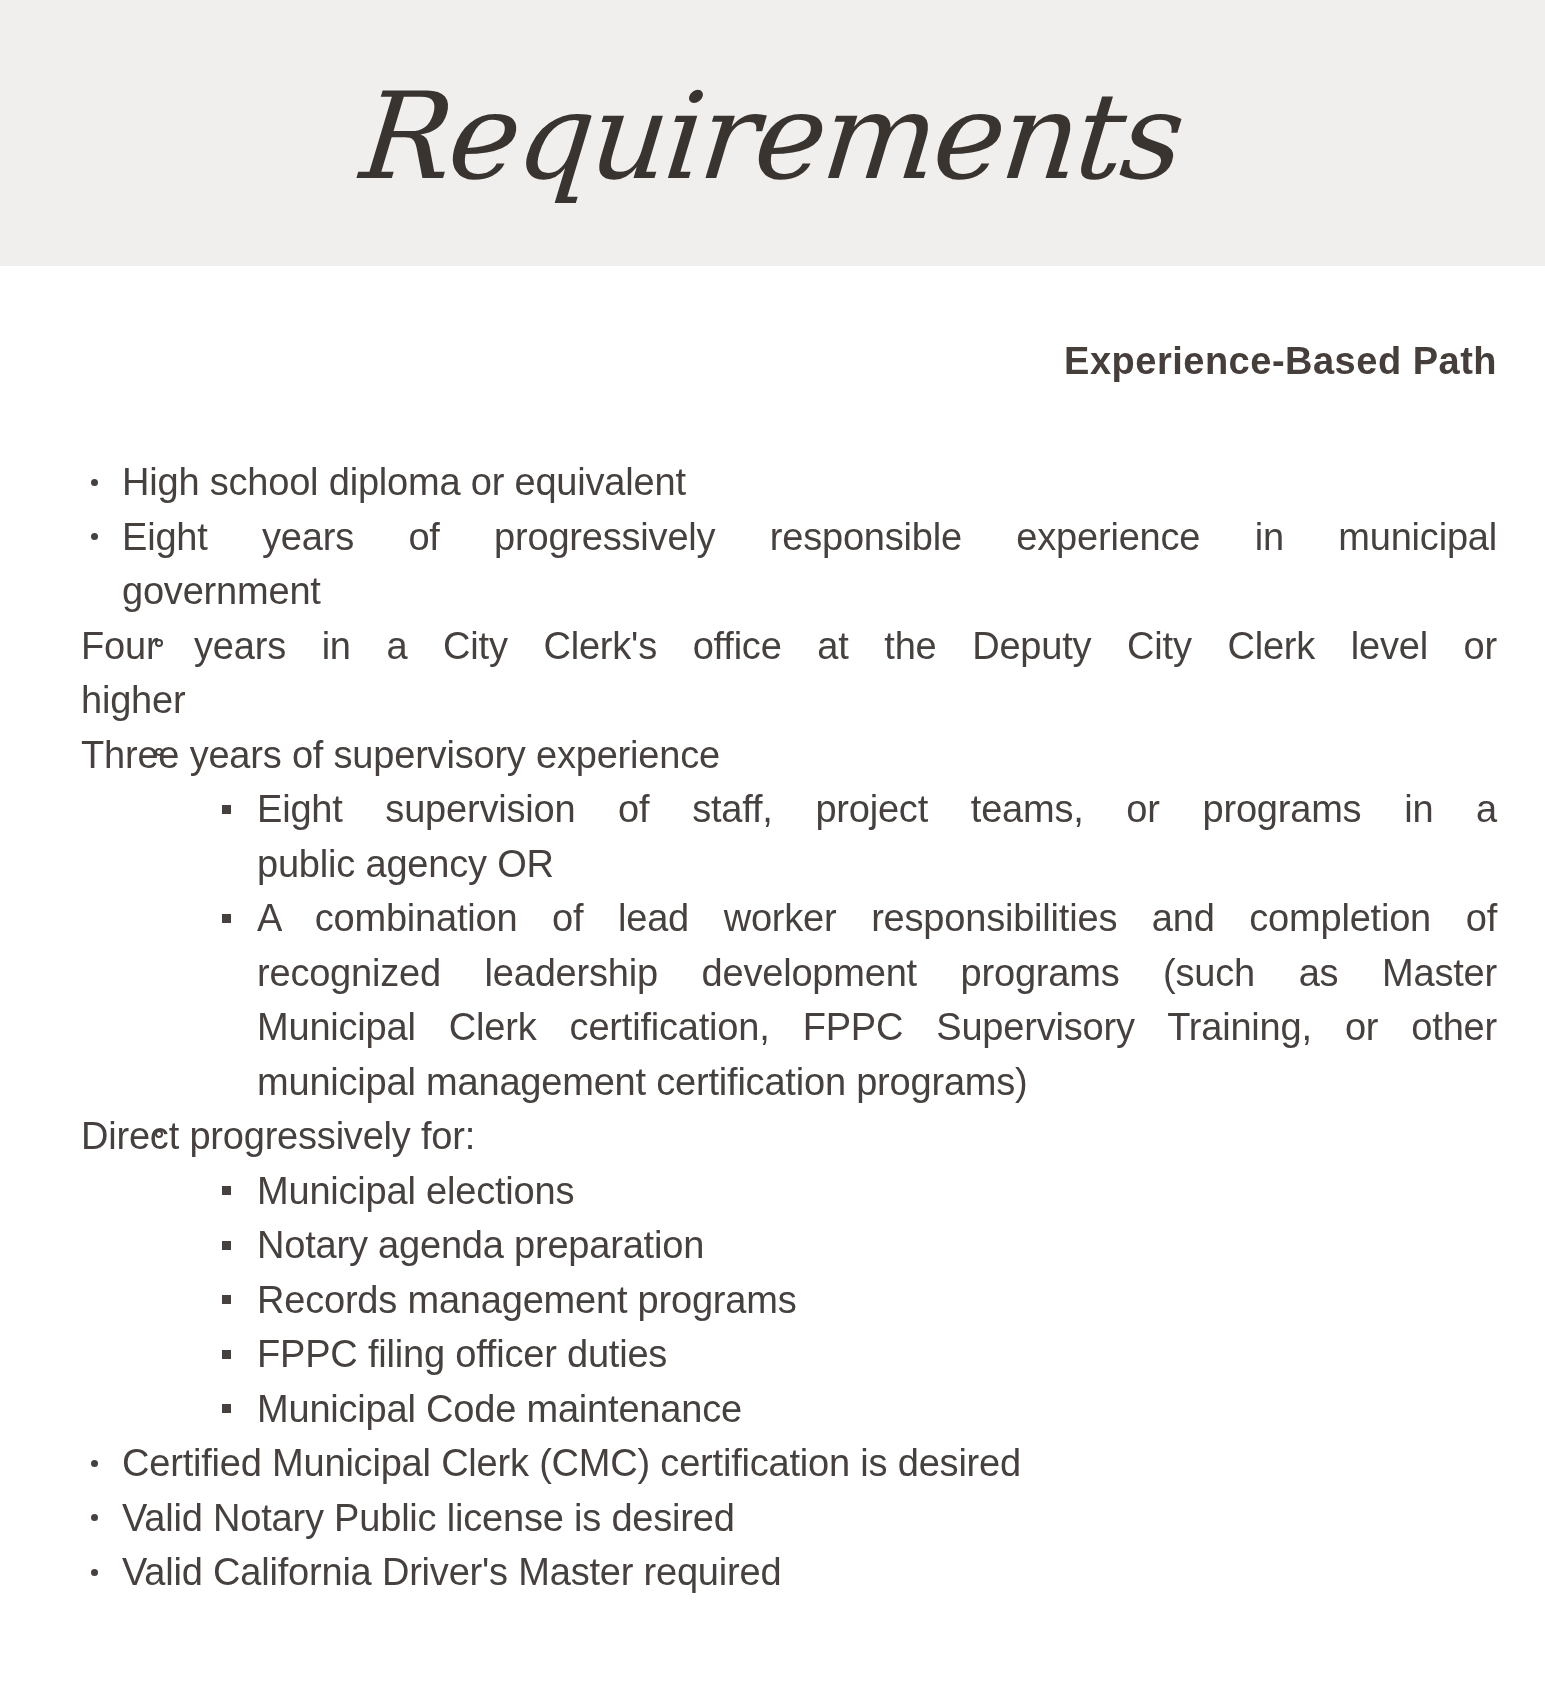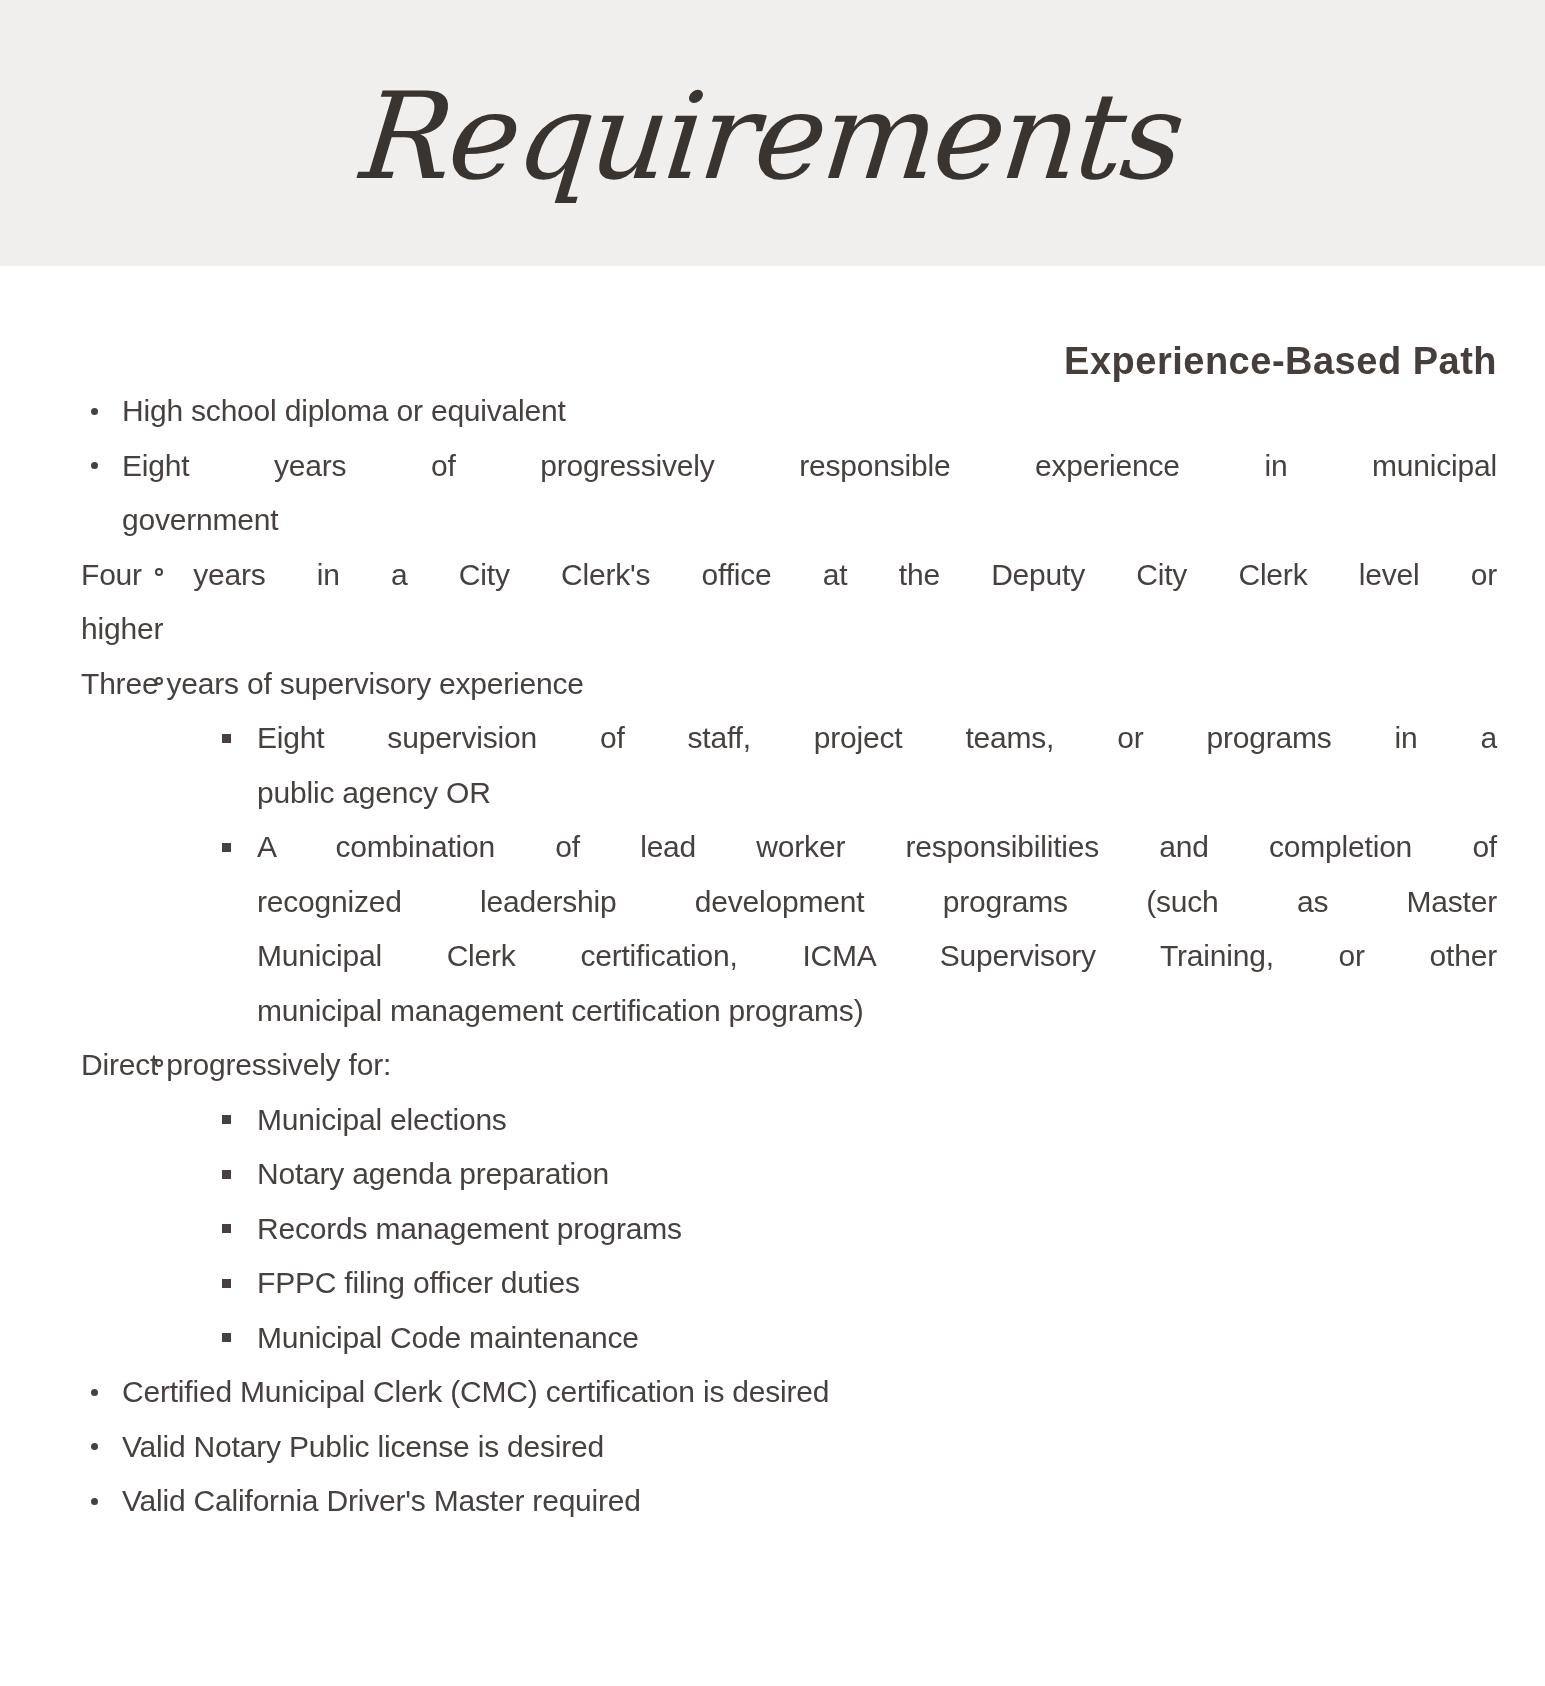--- a/index.html
+++ b/index.html
@@ -45,22 +45,23 @@
   .section-heading{
     margin:72px 48px 0 48px;
     text-align:right;
     font-size:38px;
     line-height:46px;
     font-weight:bold;
     letter-spacing:0.5px;
     color:var(--heading-ink);
   }
   .req-list{
+    margin-top:71px;
     padding-right:48px;
-    font-size:30px;
+    font-size:38px;
     line-height:54.5px;
     font-weight:400;
     letter-spacing:-0.2px;
     color:var(--ink);
   }
   .item{position:relative;}
   .item.lvl1{padding-left:122px;}
   .item.lvl2{padding-left:81px;}
   .item.lvl3{padding-left:257px;}
   .marker{position:absolute;display:block;}
@@ -119,21 +120,21 @@
         </div>
         <div class="item lvl3">
           <span class="marker square"></span>
           <div class="line just">Eight supervision of staff, project teams, or programs in a</div>
           <div class="line">public agency OR</div>
         </div>
         <div class="item lvl3">
           <span class="marker square"></span>
           <div class="line just">A combination of lead worker responsibilities and completion of</div>
           <div class="line just">recognized leadership development programs (such as Master</div>
-          <div class="line just">Municipal Clerk certification, ICMA Supervisory Training, or other</div>
+          <div class="line just">Municipal Clerk certification, FPPC Supervisory Training, or other</div>
           <div class="line">municipal management certification programs)</div>
         </div>
         <div class="item lvl2">
           <span class="marker circle"></span>
           <div class="line">Direct progressively for:</div>
         </div>
         <div class="item lvl3">
           <span class="marker square"></span>
           <div class="line">Municipal elections</div>
         </div>

